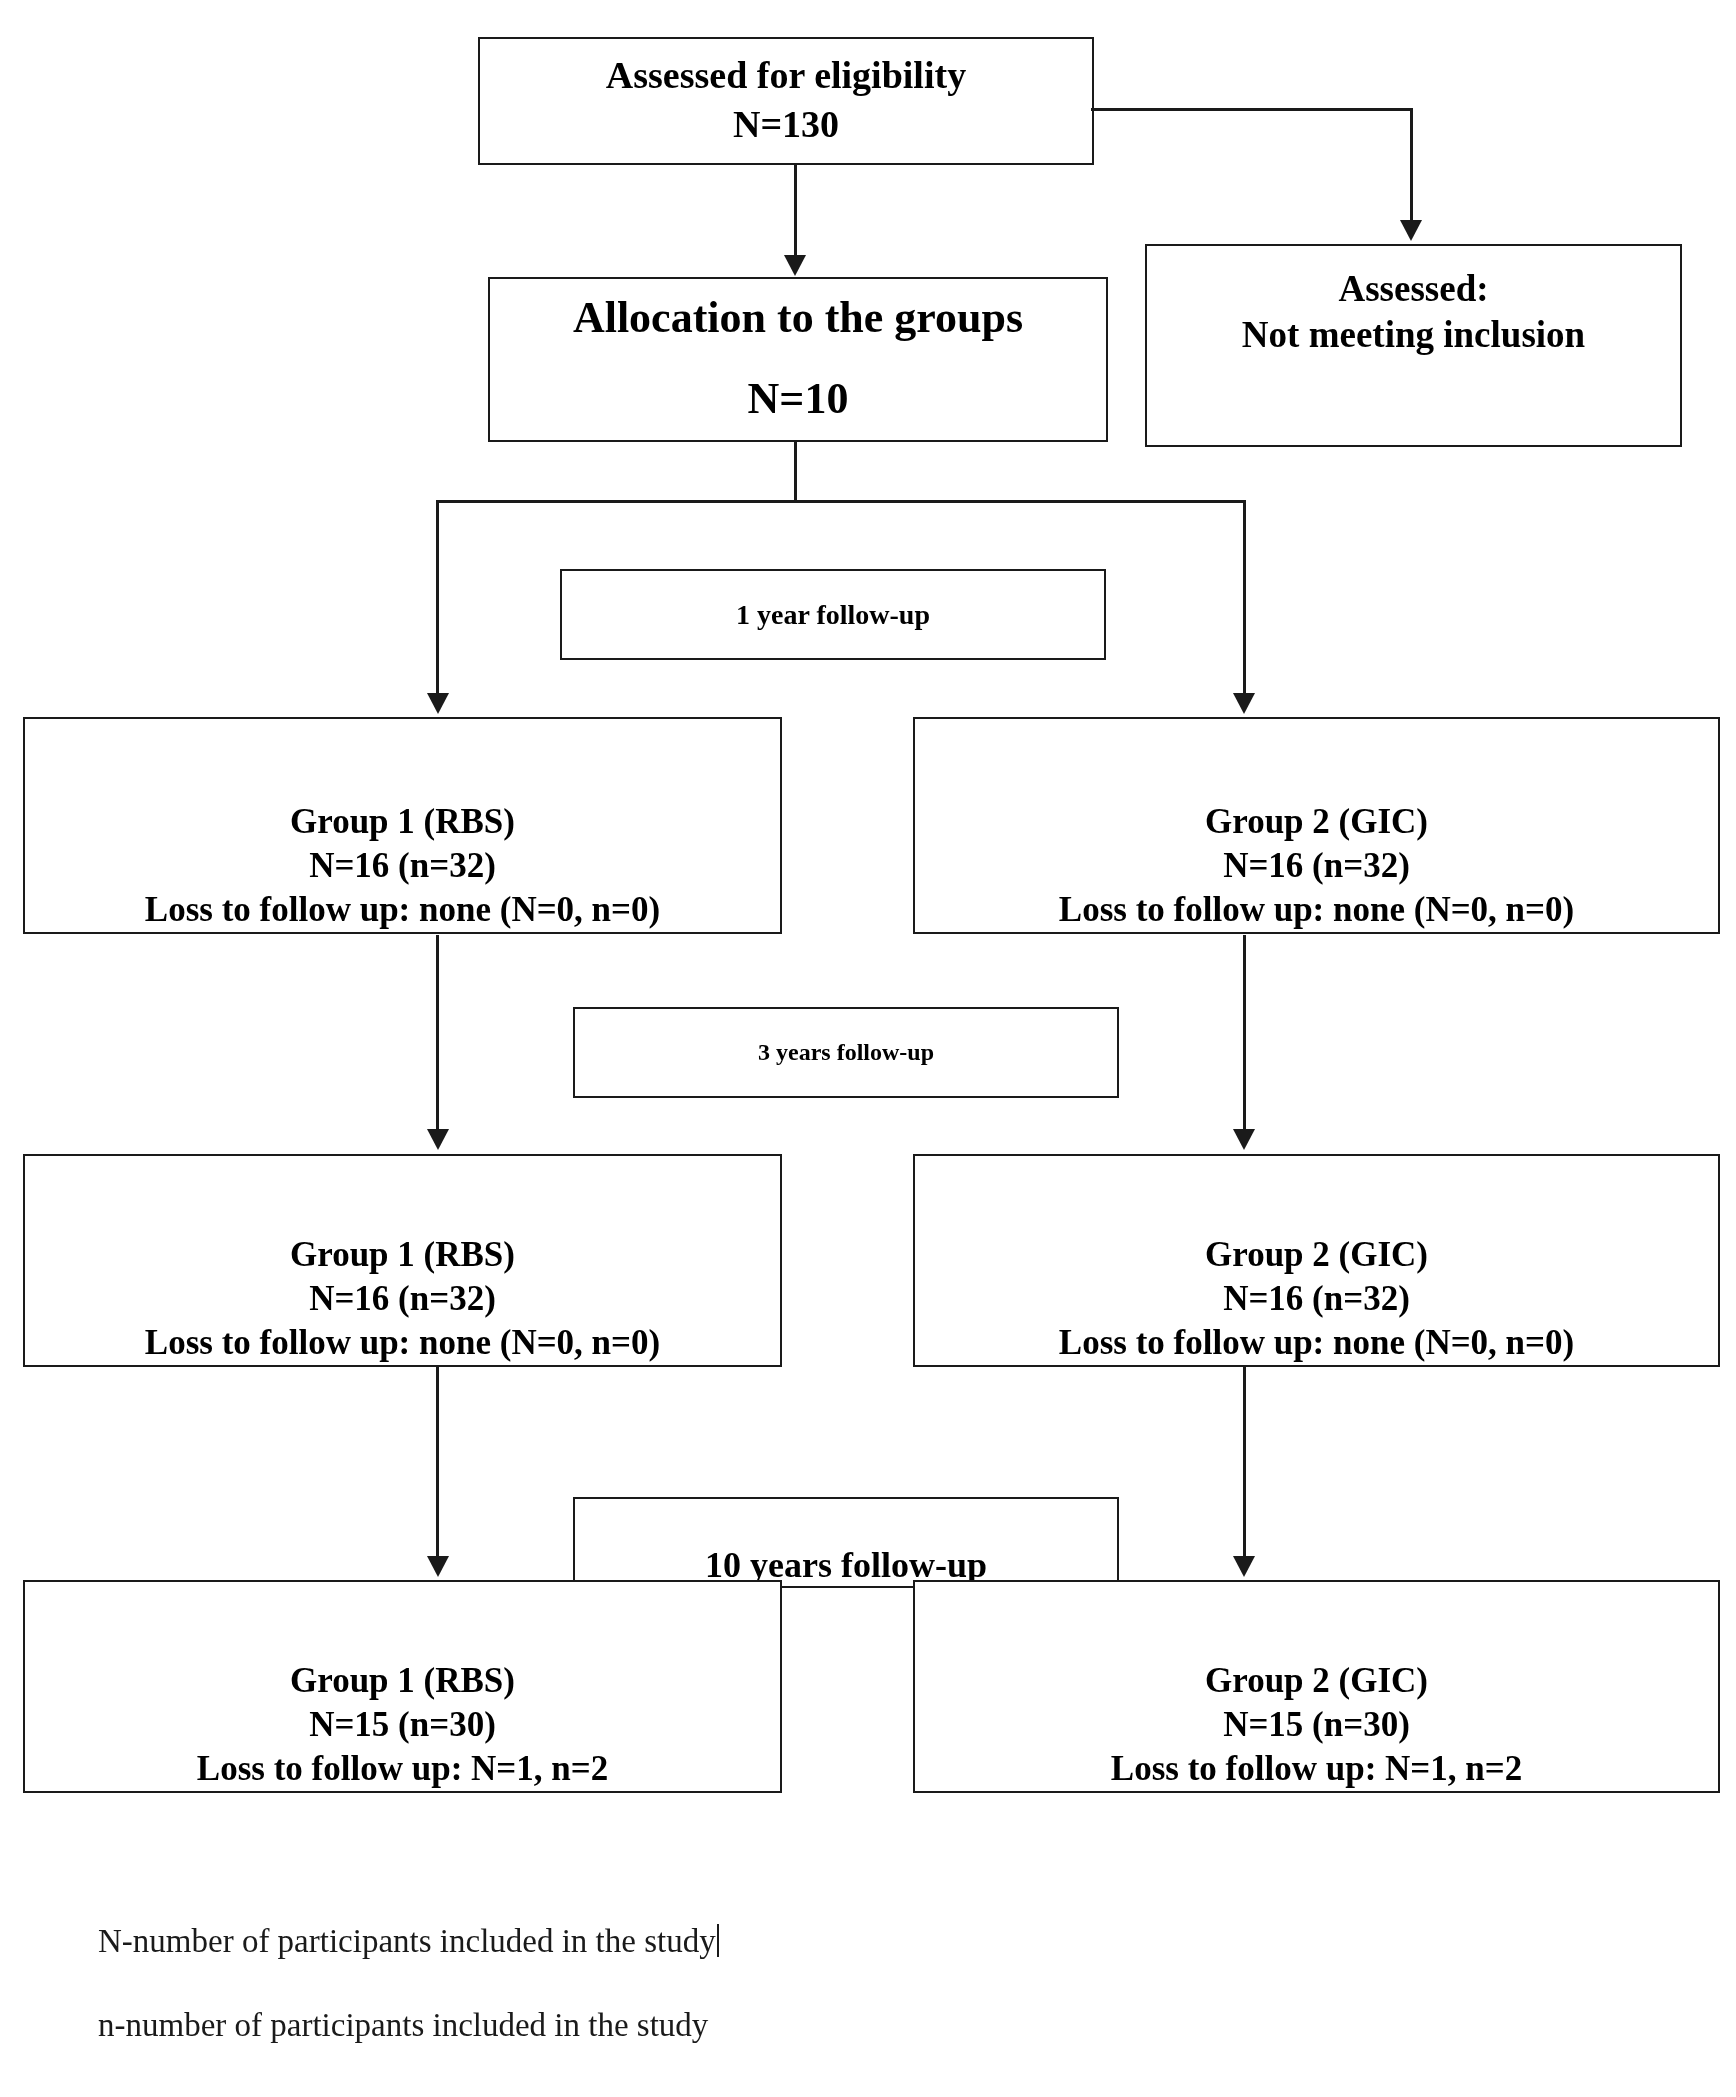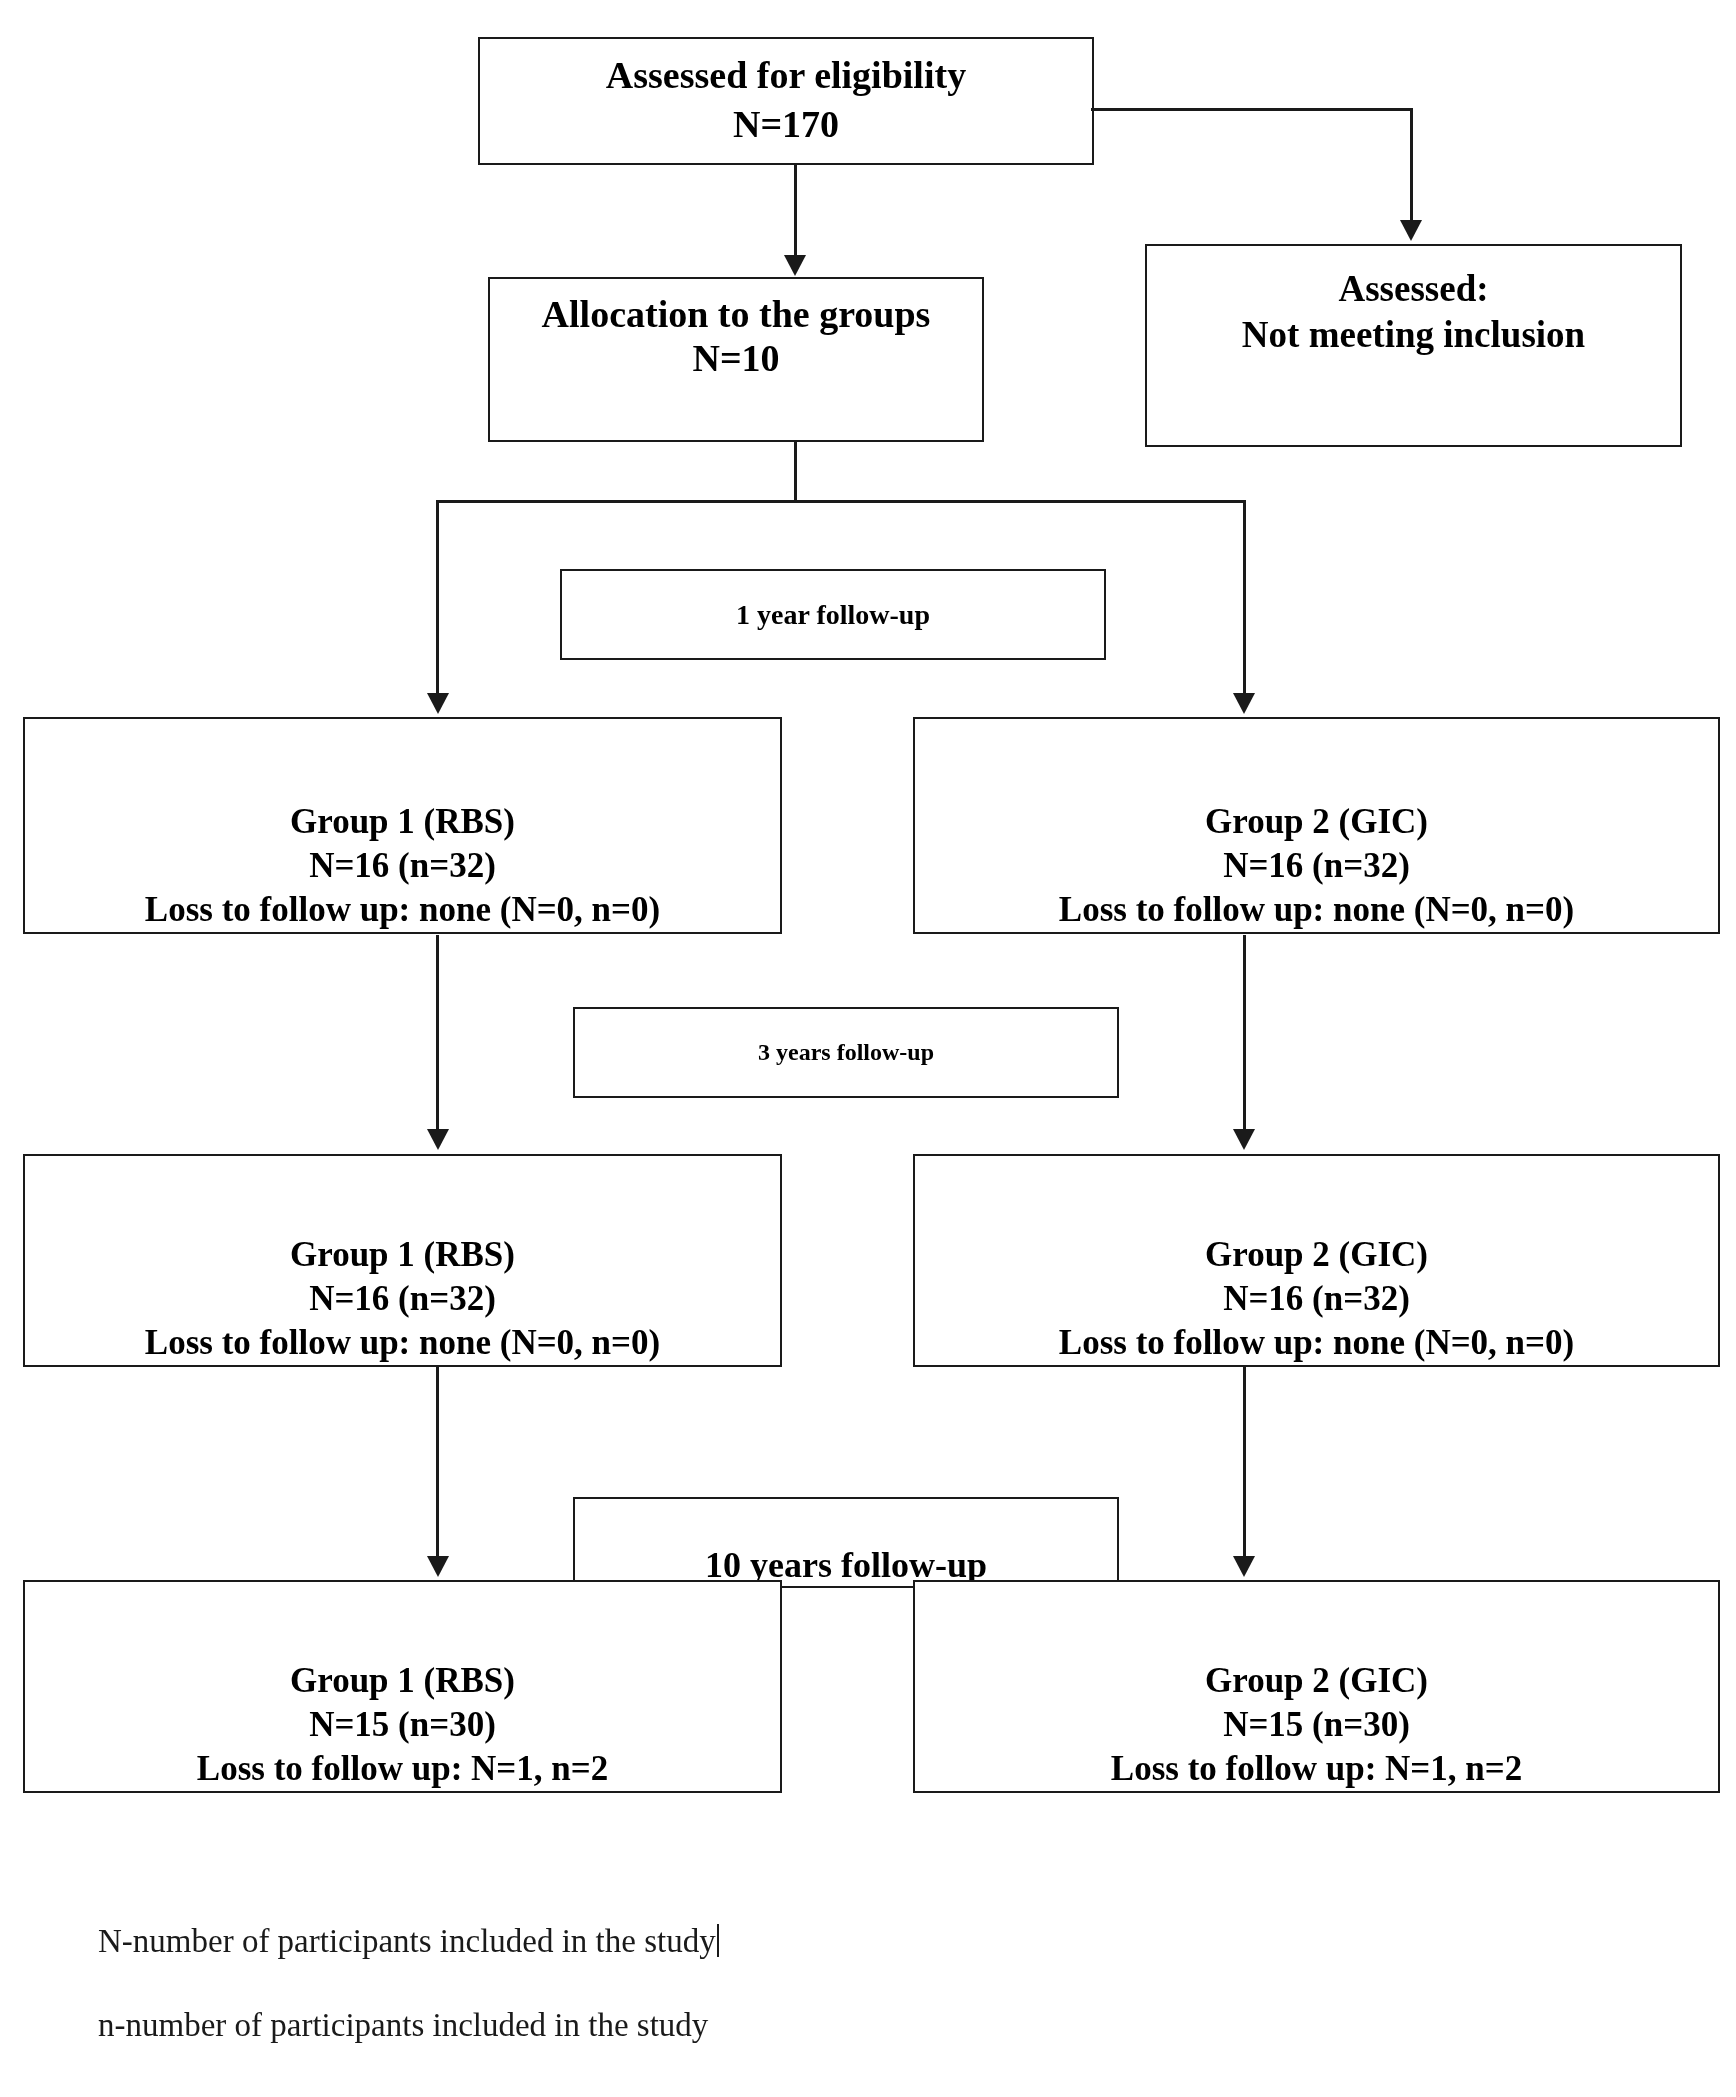--- a/index.html
+++ b/index.html
@@ -44,23 +44,23 @@
     padding: 11.6px 0 15px 0;
   }
   #node-excluded {
     left: 1145px; top: 244px; width: 537px; height: 203px;
     justify-content: flex-start;
     font-size: 37px;
     line-height: 1.24;
     padding-top: 20px;
   }
   #node-allocation {
-    left: 488px; top: 277px; width: 496px; height: 165px;
-    justify-content: flex-start;
-    font-size: 38px;
+    left: 488px; top: 277px; width: 620px; height: 165px;
+    justify-content: space-between;
+    font-size: 44px;
     padding: 13.2px 0 16.5px 0;
   }
   #node-fu-1y {
     left: 560px; top: 569px; width: 546px; height: 91px;
     justify-content: center;
     font-size: 28px;
   }
   #node-fu-3y {
     left: 573px; top: 1007px; width: 546px; height: 91px;
     justify-content: center;
@@ -123,21 +123,21 @@
     margin-left: 1.7px;
   }
 </style>
 </head>
 <body>
 
 <div id="canvas">
 
   <div class="node" id="node-eligibility">
     <span class="ln">Assessed for eligibility</span>
-    <span class="ln">N=170</span>
+    <span class="ln">N=130</span>
   </div>
 
   <div class="node" id="node-excluded">
     <span class="ln">Assessed:</span>
     <span class="ln">Not meeting inclusion</span>
   </div>
 
   <div class="node" id="node-allocation">
     <span class="ln">Allocation to the groups</span>
     <span class="ln">N=10</span>

